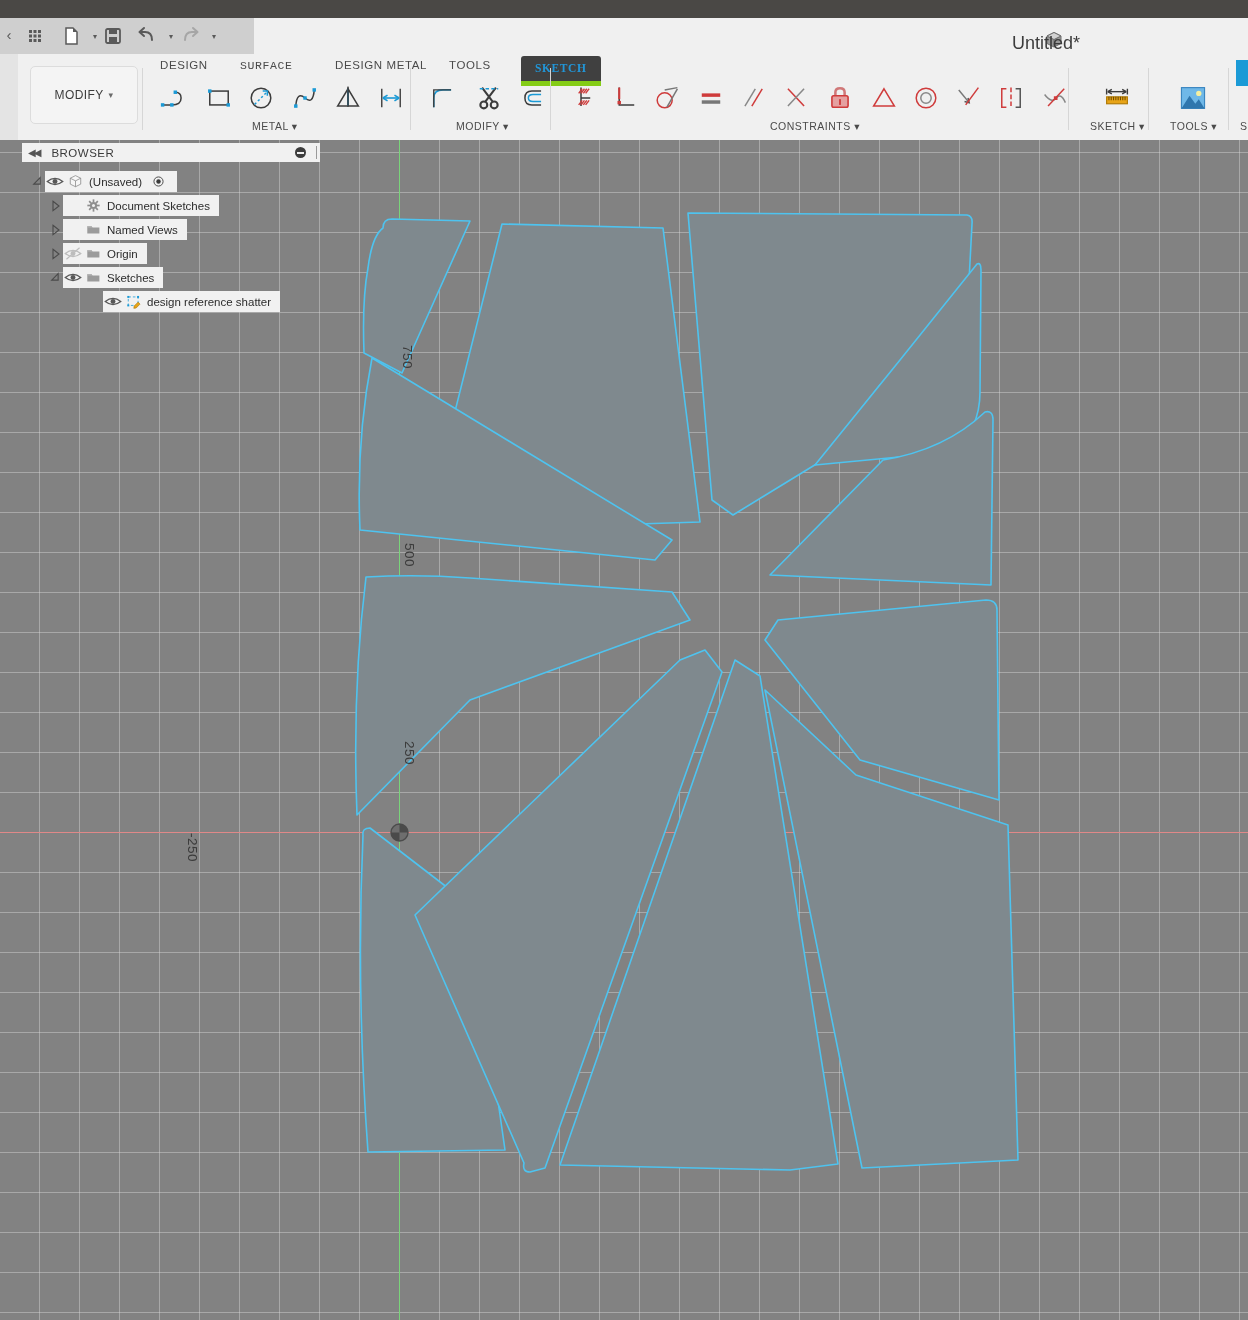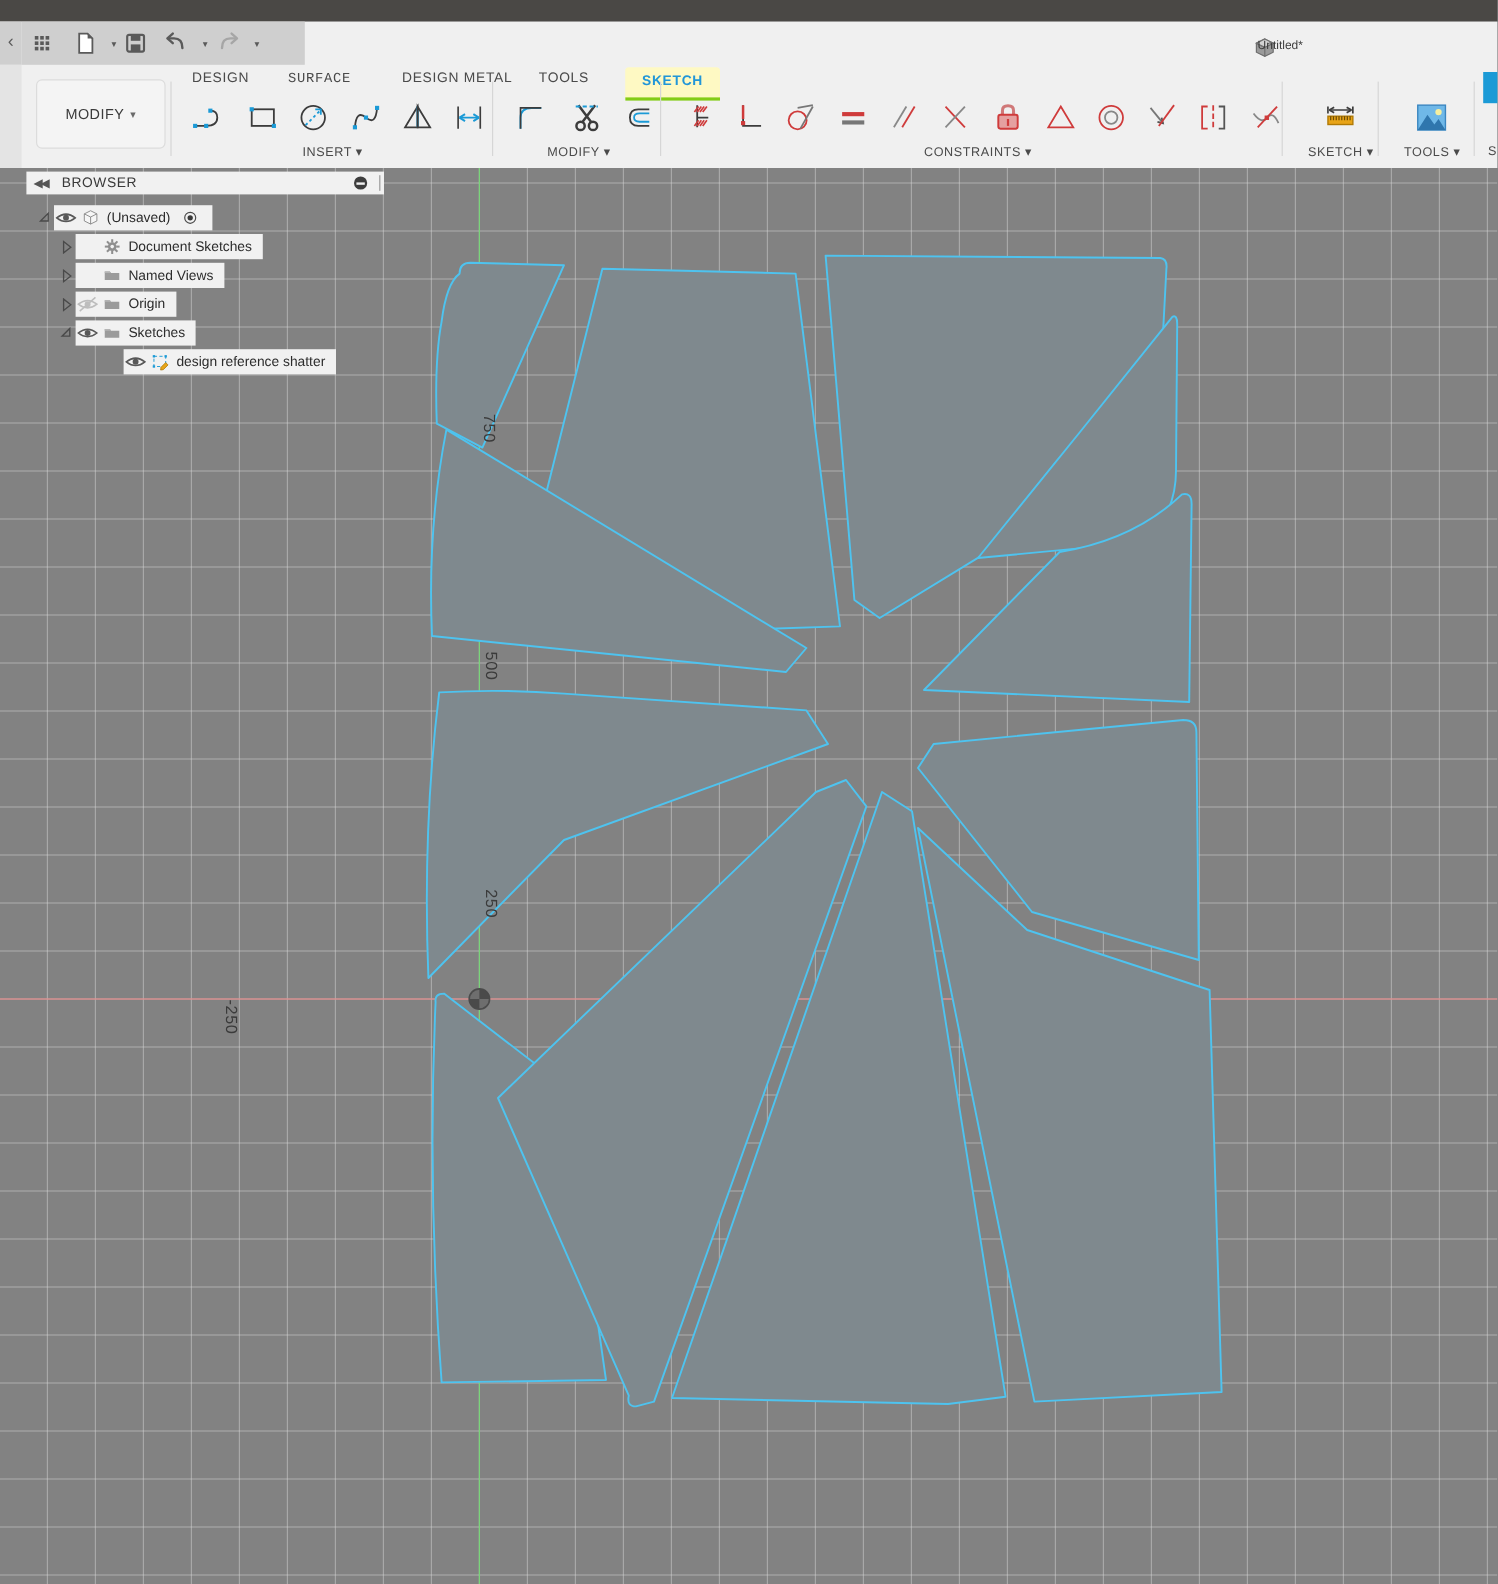--- a/index.html
+++ b/index.html
@@ -52,35 +52,35 @@
     display:flex; align-items:center; justify-content:center;
     font-size:12px; color:#3b3b3b; letter-spacing:.4px;
   }
 
   
   .tablabel {
     position:absolute; top:59px; font-size:11.5px; color:#4a4a4a;
     letter-spacing:.6px; white-space:nowrap;
   }
   .tablabel.active {
-    top:56px; background:#fef9c3; color:#2196d8;
+    top:56px; background:#404040; color:#2196d8;
     padding:6px 14px 7px; border-radius:3px 3px 0 0;
-    border-bottom:3px solid #84cc16; font-weight:bold;
+    border-bottom:5px solid #84cc16; font-weight:bold;font-family:Liberation Serif, serif;
   }
   .ri { position:absolute; top:76px; width:46px; height:44px; }
   .grouplabel {
     position:absolute; top:120px; font-size:10.5px; color:#4a4a4a;
     letter-spacing:.5px; white-space:nowrap;
   }
   .vsep { position:absolute; top:68px; width:1px; height:62px; background:#d6d6d6; }
 
   
   .doc-title {
-    position:absolute; left:1048px; top:33px;
-    font-size:10px; color:#3c3c3c; white-space:nowrap;
+    position:absolute; left:1012px; top:33px;
+    font-size:18px; color:#3c3c3c; white-space:nowrap;
   }
   .doc-cube { position:absolute; left:1045px; top:31px; width:18px; height:18px; }
 
   
   .canvas {
     position:absolute; left:0; top:140px; width:1248px; height:1180px;
     background:#828282; overflow:hidden;
   }
   .grid { position:absolute; inset:0; }
   .grid .vline { position:absolute; top:0; bottom:0; width:1px; background:rgba(215,215,215,.45); }
@@ -607,21 +607,21 @@
       <div class="ri" style="left: 1170px; display: flex; align-items: center; justify-content: center;">
         <svg viewBox="0 0 26 26" width="30" height="30">
           <rect x="3" y="4" width="20" height="18" fill="#6fb8e8" stroke="#3a86c0" stroke-width="1"></rect>
           <circle cx="18" cy="9" r="2.3" fill="#f5efa0"></circle>
           <path d="M3 22 L10 11 L15 18 L18 14 L23 22 Z" fill="#2f76ad"></path>
         </svg>
       </div>
       <div class="ri" style="left: 1240px; display: flex; align-items: center; justify-content: center;"></div>
     </div>
   <div id="group-labels">
-      <div class="grouplabel" style="left: 252px;">INSERT ▾</div>
+      <div class="grouplabel" style="left: 252px;">METAL ▾</div>
       <div class="grouplabel" style="left: 456px;">MODIFY ▾</div>
       <div class="grouplabel" style="left: 770px;">CONSTRAINTS ▾</div>
       <div class="grouplabel" style="left: 1090px;">SKETCH ▾</div>
       <div class="grouplabel" style="left: 1170px;">TOOLS ▾</div>
       <div class="grouplabel" style="left: 1240px;">S</div>
     </div>
 
   <div class="vsep" style="left:142px;"></div>
   <div class="vsep" style="left:410px;"></div>
   <div class="vsep" style="left:550px;"></div>

